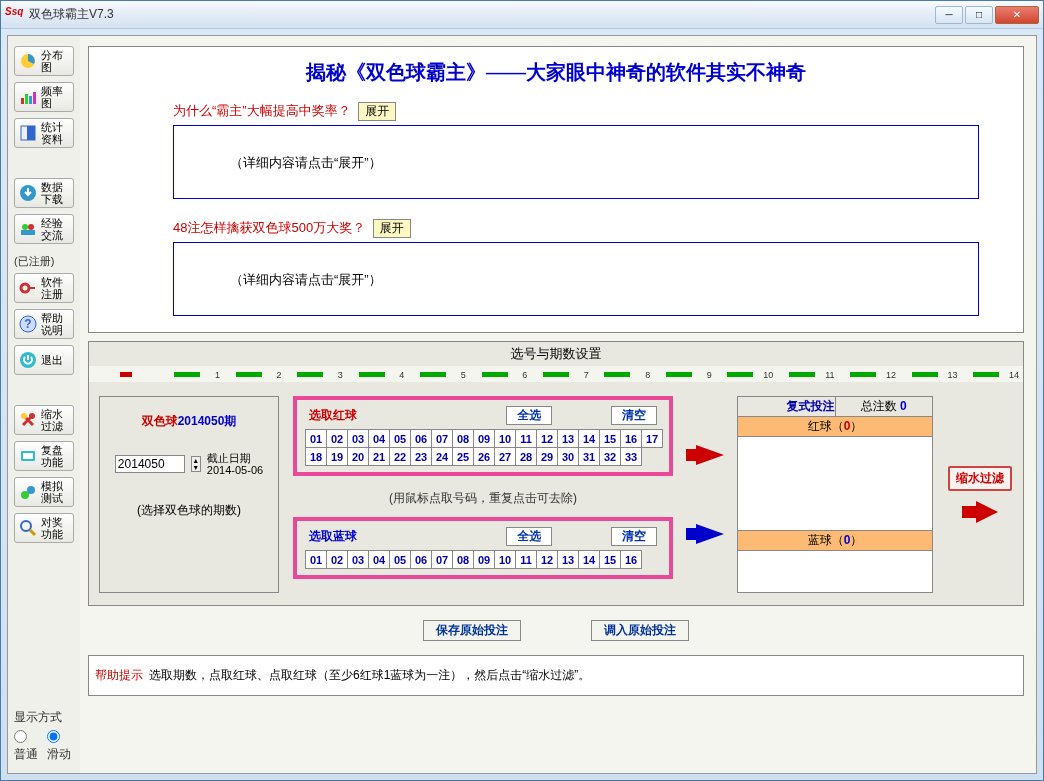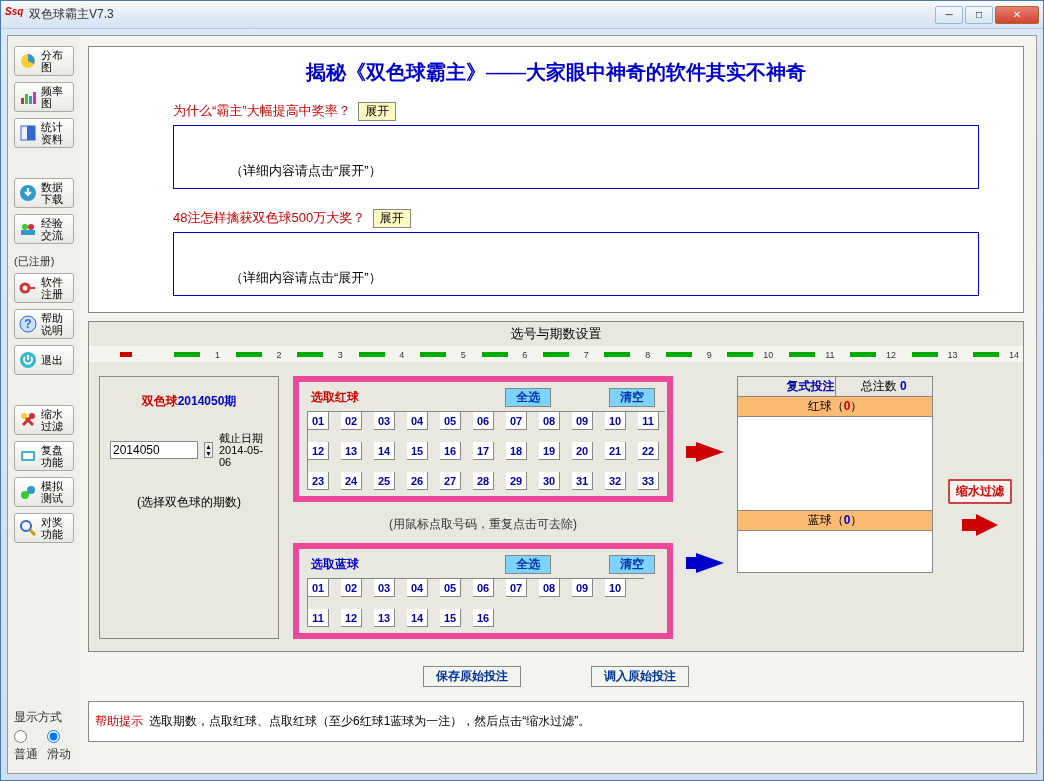--- a/index.html
+++ b/index.html
@@ -25,48 +25,48 @@
 
 .display-mode { margin-top: auto; font-size: 12px; color: #333; }
 .display-mode-row { display: flex; gap: 6px; margin-top: 4px; align-items: center; }
 
 .main { flex: 1; display: flex; flex-direction: column; padding: 10px 12px 10px 8px; gap: 8px; }
 
 .top-panel { border: 1px solid #888; background: #fff; padding: 12px 24px 16px; }
 .tp-title { text-align: center; color: #0000cc; font-size: 20px; font-weight: bold; margin-bottom: 16px; font-family: SimSun, serif; }
 .tp-q { color: #c00; font-size: 13px; margin-left: 60px; margin-bottom: 4px; }
 .tp-q .expand { display: inline-block; border: 1px solid #888; background: #fef9c3; padding: 0 6px; font-size: 12px; color: #000; cursor: pointer; margin-left: 4px; }
-.tp-box { margin-left: 60px; margin-right: 20px; border: 1px solid #0000cc; height: 64px; padding: 36px 0 0 56px; color: #000; font-size: 13px; margin-bottom: 20px; }
+.tp-box { margin-left: 60px; margin-right: 20px; border: 1px solid #0000cc; height: 74px; padding: 28px 0 0 56px; color: #000; font-size: 13px; margin-bottom: 20px; }
 
 .section-title-bar { border: 1px solid #888; border-bottom: none; background: #e8e8e0; text-align: center; padding: 3px 0; font-size: 13px; }
 
 .ruler { height: 16px; display: flex; align-items: center; padding: 0 8px; gap: 4px; background:#f5f5f0; border:1px solid #888; border-top:none; border-bottom:none;}
 .ruler-seg { flex: 1; display: flex; align-items: center; justify-content: center; position: relative; }
 .ruler-seg .bar { width: 26px; height: 5px; background: #0a0; }
 .ruler-seg .num { position: absolute; right: -4px; top: -2px; font-size: 9px; color: #333; }
 .ruler-seg .barred { width: 12px; height: 5px; background: #c00; }
 
 .sel-area { border: 1px solid #888; border-top:none; background: #e8e8e0; padding: 14px 10px 12px 10px; display: flex; gap: 14px; position: relative; }
 
 .period-box { width: 180px; border: 1px solid #888; background: #e8e8e0; padding: 16px 10px; font-size: 12px; text-align: center; }
 .period-top { color: #c00; font-weight: bold; margin-bottom: 22px; }
 .period-top .pn { color: #00c; }
 .period-sel { display: flex; align-items: center; gap: 6px; margin-bottom: 26px; justify-content: center; }
-.period-input { width: 88px; border: 1px solid #888; background: #fff; padding: 1px 2px; font-size: 12px; }
+.period-input { width: 70px; border: 1px solid #888; background: #fff; padding: 1px 2px; font-size: 12px; }
 .period-date-lbl { font-size: 11px; line-height: 1.1; text-align: left; }
 
 .ball-groups { width: 380px; display: flex; flex-direction: column; gap: 10px; }
-.ball-group { border: 6px solid #ec4899; padding: 6px 8px; }
+.ball-group { border: 4px solid #ec4899; padding: 6px 8px; }
 .bg-head { display: flex; align-items: center; gap: 10px; margin-bottom: 4px; padding: 0 4px; }
 .bg-head .lbl { font-weight: bold; font-size: 12px; }
 .bg-head .red { color: #c00; }
 .bg-head .blue { color: #00c; }
 .bg-head .spacer { flex: 1; }
-.bg-head .bbtn { border: 1px solid #888; background: #7dd3fc; padding: 0 10px; font-size: 12px; cursor: pointer; color:#0033aa; font-weight:bold; }
-.ball-grid { display: flex; flex-wrap: wrap; border-top: 1px solid #888; border-left: 1px solid #888; gap: 12px; }
+.bg-head .bbtn { border: 1px solid #888; background: #ffffff; padding: 0 10px; font-size: 12px; cursor: pointer; color:#0033aa; font-weight:bold; }
+.ball-grid { display: flex; flex-wrap: wrap; border-top: 1px solid #888; border-left: 1px solid #888; }
 .ball { width: 21px; height: 18px; border-right: 1px solid #888; border-bottom: 1px solid #888; background: #fff; display: flex; align-items: center; justify-content: center; font-size: 11px; cursor: pointer; font-weight: bold; }
 .ball.red { color: #00a; }
 .ball.blue { color: #00a; }
 .hint-text { text-align: center; font-size: 12px; margin-top: 4px; color: #333; }
 
 .arrows-col { width: 36px; display: flex; flex-direction: column; justify-content: space-around; align-items: center; padding: 20px 0; }
 .arrow { width: 0; height: 0; border-top: 10px solid transparent; border-bottom: 10px solid transparent; }
 .arrow.red { border-left: 28px solid #c00; }
 .arrow.blue { border-left: 28px solid #00c; }
 .arrow-body { position: relative; display:flex; align-items:center;}

